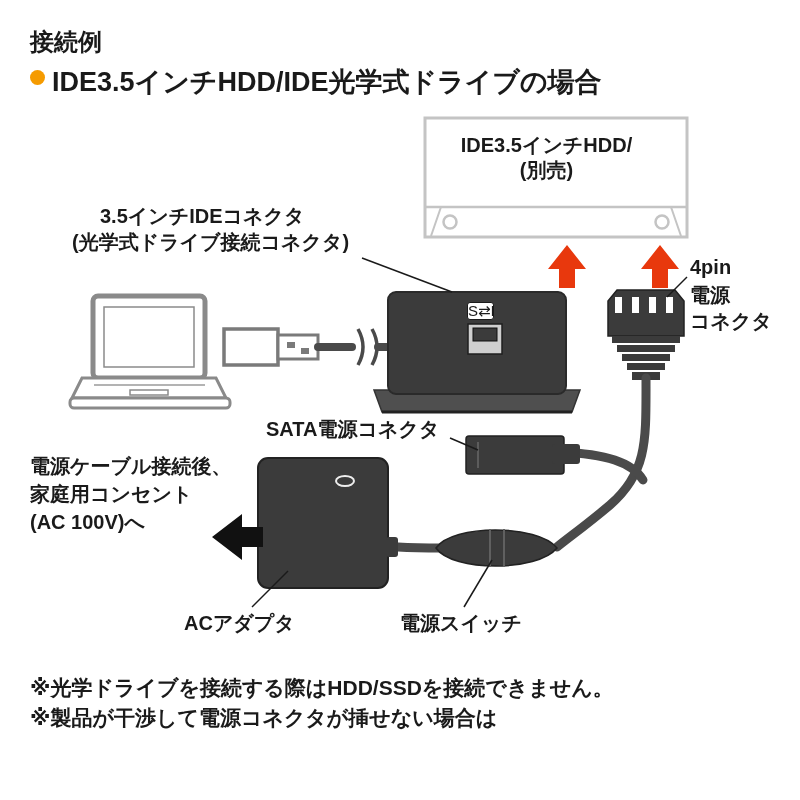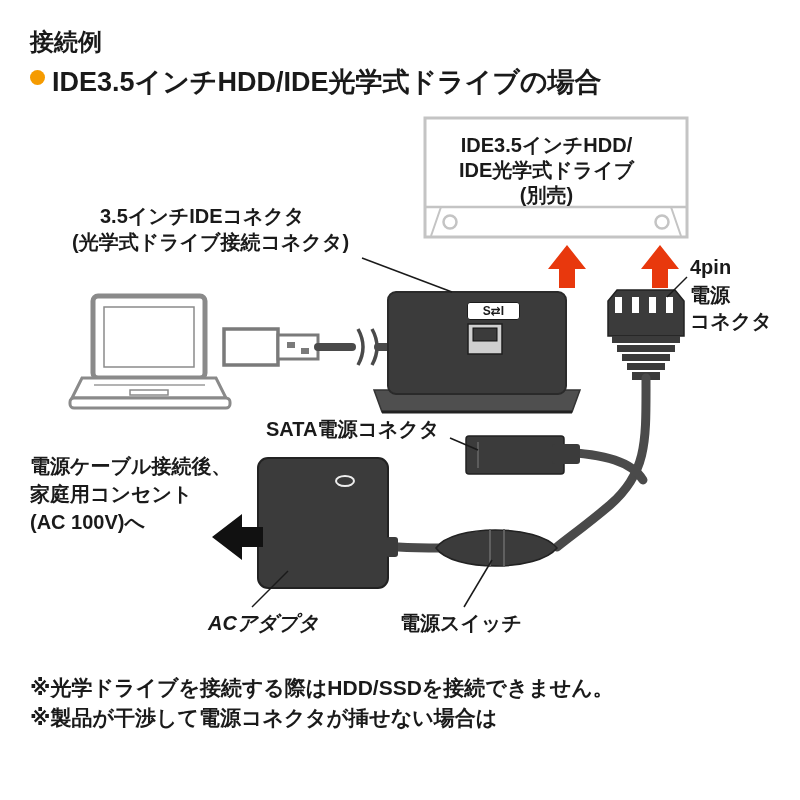--- a/index.html
+++ b/index.html
@@ -14,23 +14,23 @@
   svg.canvas { position:absolute; left:0; top:0; width:800px; height:800px; }
   .txt { position:absolute; white-space:nowrap; color:#1a1a1a; }
   .title { font-size:24px; font-weight:700; }
   .subtitle { font-size:27px; font-weight:700; }
   .bullet { position:absolute; width:15px; height:15px; border-radius:50%; background:#f59b00; }
   .label { font-size:20px; font-weight:700; }
   .hddtext { position:absolute; left:427px; top:133px; width:239px;
              text-align:center; font-size:20px; font-weight:700; line-height:25px; }
   .note { font-size:21px; font-weight:700; }
   .switch-glyph {
-    position:absolute; left:467px; top:302px; width:53px; height:18px;
+    position:absolute; left:467px; top:302px; width:27px; height:18px;
     background:#ffffff; color:#1b1b1b; border:1px solid #1b1b1b; border-radius:3px;
-    font-size:12px; font-weight:700; text-align:center; line-height:16px;
+    font-size:15px; font-weight:400; text-align:center; line-height:16px;
   }
 </style>
 </head>
 <body>
 
 <div class="stage">
 
   <svg class="canvas" viewBox="0 0 800 800">
 
     <g>
@@ -128,38 +128,37 @@
       <line x1="464" y1="607" x2="492" y2="560"></line>
     </g>
   </svg>
 
   <div class="txt title" style="left:30px; top:26px;">接続例</div>
   <div class="bullet" style="left:30px; top:70px;"></div>
   <div class="txt subtitle" style="left:52px; top:64px;">IDE3.5インチHDD/IDE光学式ドライブの場合</div>
 
   <div class="hddtext">
     <div>IDE3.5インチHDD/</div>
-    <div>IDE光学式ドライブ</div>
     <div>(別売)</div>
   </div>
 
   <div class="txt label" style="left:100px; top:203px;">3.5インチIDEコネクタ</div>
   <div class="txt label" style="left:72px; top:229px;">(光学式ドライブ接続コネクタ)</div>
 
   <div class="txt label" style="left:690px; top:256px;">4pin</div>
   <div class="txt label" style="left:690px; top:282px;">電源</div>
   <div class="txt label" style="left:690px; top:308px;">コネクタ</div>
 
   <div class="txt label" style="left:266px; top:416px;">SATA電源コネクタ</div>
 
   <div class="txt label" style="left:30px; top:453px;">電源ケーブル接続後、</div>
   <div class="txt label" style="left:30px; top:481px;">家庭用コンセント</div>
   <div class="txt label" style="left:30px; top:509px;text-align:right;">(AC 100V)へ</div>
 
-  <div class="txt label" style="left:208px; top:610px;font-style:italic;">ACアダプタ</div>
+  <div class="txt label" style="left:184px; top:610px;">ACアダプタ</div>
   <div class="txt label" style="left:400px; top:610px;">電源スイッチ</div>
 
   <div class="switch-glyph">S⇄I</div>
 
   <div class="txt note" style="left:30px; top:704px;">※製品が干渉して電源コネクタが挿せない場合は</div>
   <div class="txt note" style="left:30px; top:674px;">※光学ドライブを接続する際はHDD/SSDを接続できません。</div>
 
 </div>
 
 </body></html>

